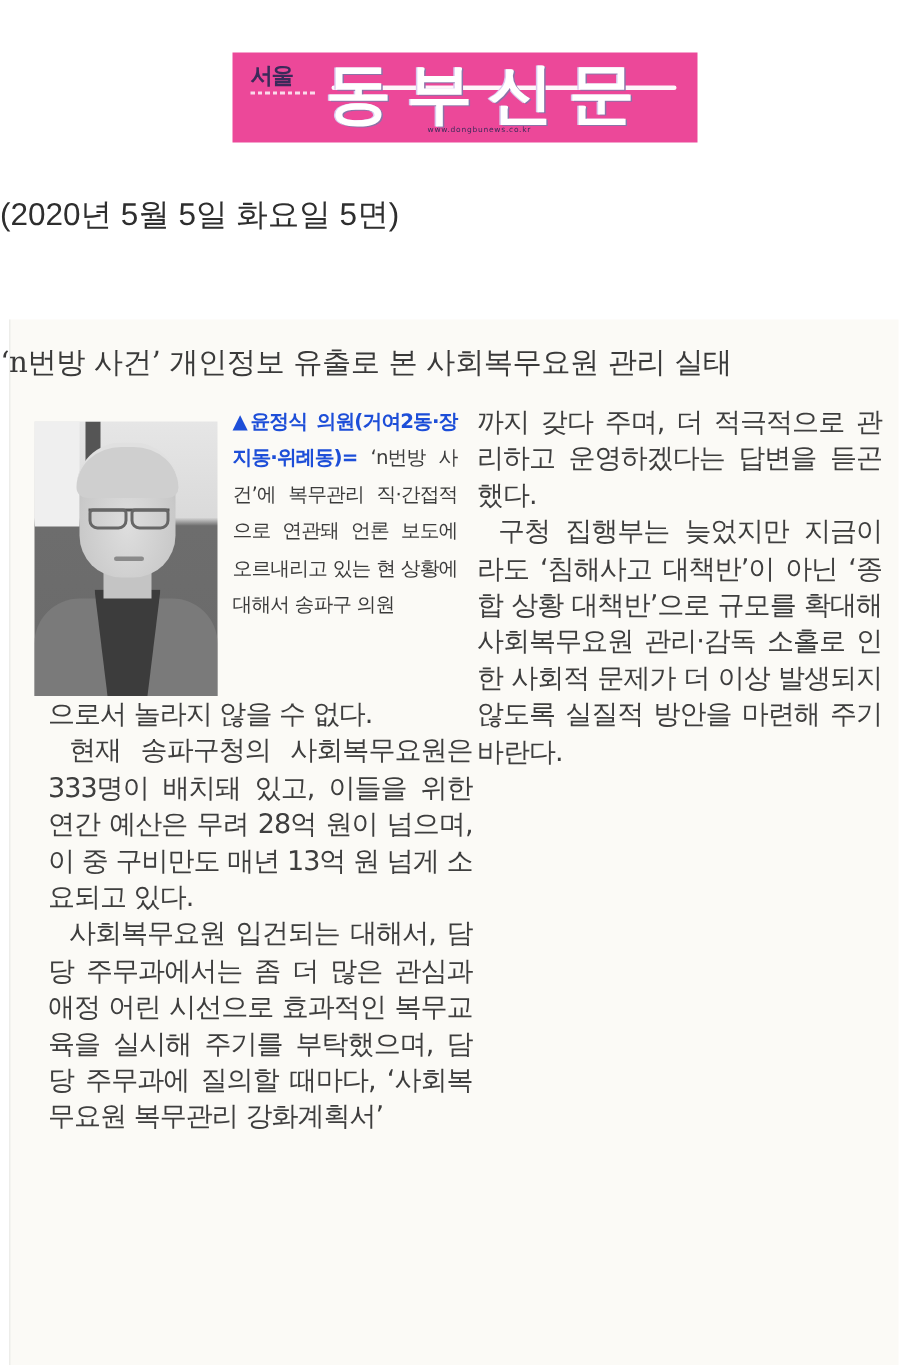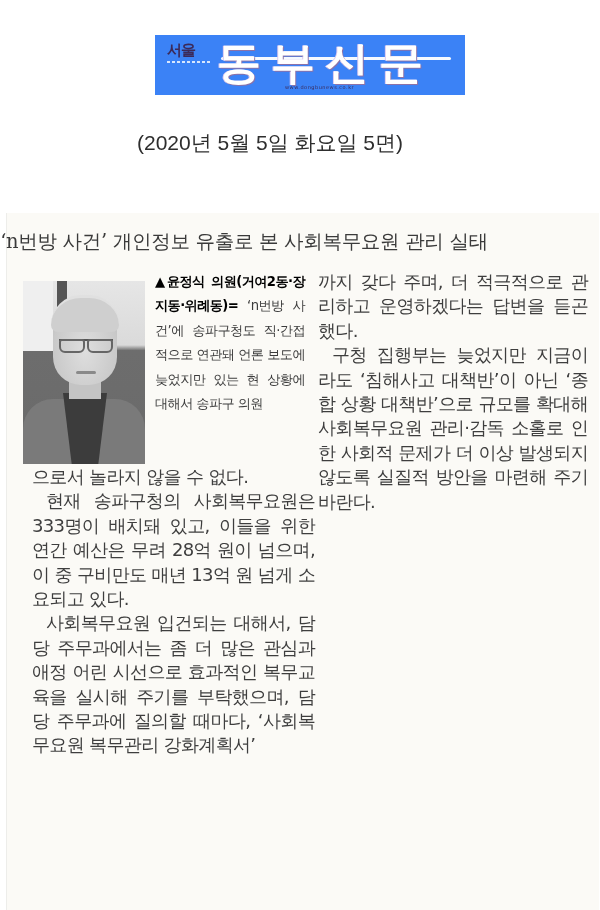--- a/index.html
+++ b/index.html
@@ -14,21 +14,21 @@
       overflow: hidden;
       font-family: "DejaVu Sans", "Liberation Sans", sans-serif;
       color: #3a3a3a;
     }
     .masthead {
       position: absolute;
       left: 155px;
       top: 35px;
       width: 310px;
       height: 60px;
-      background: #3b82f6;
+      background: #ec4899;
     }
     .masthead .seoul {
       position: absolute;
       left: 12px;
       top: 6px;
       font-size: 15px;
       font-weight: bold;
       color: #3b2a5a;
       letter-spacing: -1px;
     }
@@ -69,21 +69,20 @@
       top: 49px;
       font-size: 5px;
       color: #3b2a5a;
       letter-spacing: 0.5px;
     }
     .dateline {
       position: absolute;
       left: 0;
       width: 540px;
       top: 129px;
-      text-align: center;
       font-family: "Liberation Sans", "DejaVu Sans", sans-serif;
       font-size: 21px;
       color: #2e2e2e;
       letter-spacing: 0px;
     }
     .clipping {
       position: absolute;
       left: 6px;
       top: 213px;
       width: 592px;
@@ -175,21 +174,21 @@
       width: 150px;
       font-family: "DejaVu Sans", "Liberation Sans", sans-serif;
       font-size: 13.2px;
       line-height: 24.4px;
       color: #3c3c3c;
       letter-spacing: -0.6px;
       text-align: justify;
     }
     .caption .speaker {
       font-weight: bold;
-      color: #000000;
+      color: #1d4ed8;
     }
     .col {
       position: absolute;
       font-family: "DejaVu Sans", "Liberation Sans", sans-serif;
       font-size: 18px;
       line-height: 24.4px;
       color: #3e3e3e;
       letter-spacing: -0.65px;
       text-align: justify;
       text-align-last: left;
@@ -232,21 +231,21 @@
   <div class="bg-post"></div>
   <div class="body"></div>
   <div class="shirt"></div>
   <div class="neck"></div>
   <div class="head"></div>
   <div class="hair"></div>
   <div class="glasses"></div>
   <div class="mouth"></div>
 </div>
 
-<div class="caption"><span class="speaker">▲윤정식 의원(거여2동·장지동·위례동)=</span><span> ‘n번방 사건’에 송파구청도 직·간접적으로 연관돼 언론 보도에 늦었지만 있는 현 상황에 대해서 송파구 의원</span></div>
+<div class="caption"><span class="speaker">▲윤정식 의원(거여2동·장지동·위례동)=</span><span> ‘n번방 사건’에 복무관리 직·간접적으로 연관돼 언론 보도에 오르내리고 있는 현 상황에 대해서 송파구 의원</span></div>
 
 <div class="col col-left-tail">
   <p class="noindent">으로서 놀라지 않을 수 없다.</p>
   <p>현재 송파구청의 사회복무요원은 333명이 배치돼 있고, 이들을 위한 연간 예산은 무려 28억 원이 넘으며, 이 중 구비만도 매년 13억 원 넘게 소요되고 있다.</p>
   <p>사회복무요원 입건되는 대해서, 담당 주무과에서는 좀 더 많은 관심과 애정 어린 시선으로 효과적인 복무교육을 실시해 주기를 부탁했으며, 담당 주무과에 질의할 때마다, ‘사회복무요원 복무관리 강화계획서’</p>
 </div>
 
 <div class="col col-right">
   <p class="noindent">까지 갖다 주며, 더 적극적으로 관리하고 운영하겠다는 답변을 듣곤 했다.</p>
   <p>구청 집행부는 늦었지만 지금이라도 ‘침해사고 대책반’이 아닌 ‘종합 상황 대책반’으로 규모를 확대해 사회복무요원 관리·감독 소홀로 인한 사회적 문제가 더 이상 발생되지 않도록 실질적 방안을 마련해 주기 바란다.</p>

